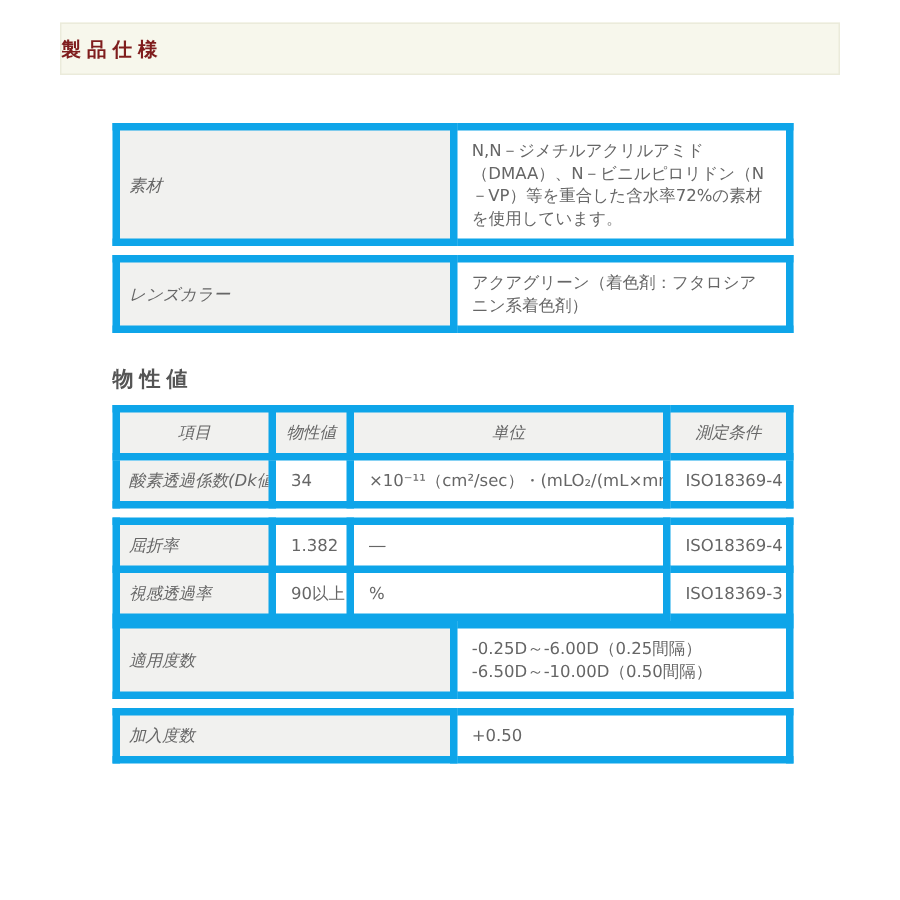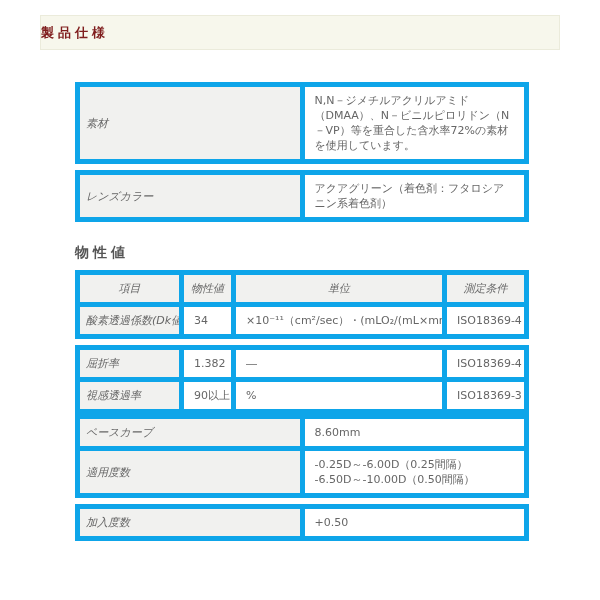--- a/index.html
+++ b/index.html
@@ -113,24 +113,20 @@
           <td>ISO18369-3</td>
         </tr>
       </tbody>
     </table>
   </section>
 
   <section>
     <table class="tbl">
       <tbody>
         <tr>
-          <td class="label">ベースカーブ</td>
-          <td class="value prewrap">8.60mm</td>
-        </tr>
-        <tr>
           <td class="label">適用度数</td>
           <td class="value prewrap">-0.25D～-6.00D（0.25間隔）
 -6.50D～-10.00D（0.50間隔）</td>
         </tr>
       </tbody>
     </table>
     <table class="tbl">
       <tbody>
         <tr>
           <td class="label">加入度数</td>

